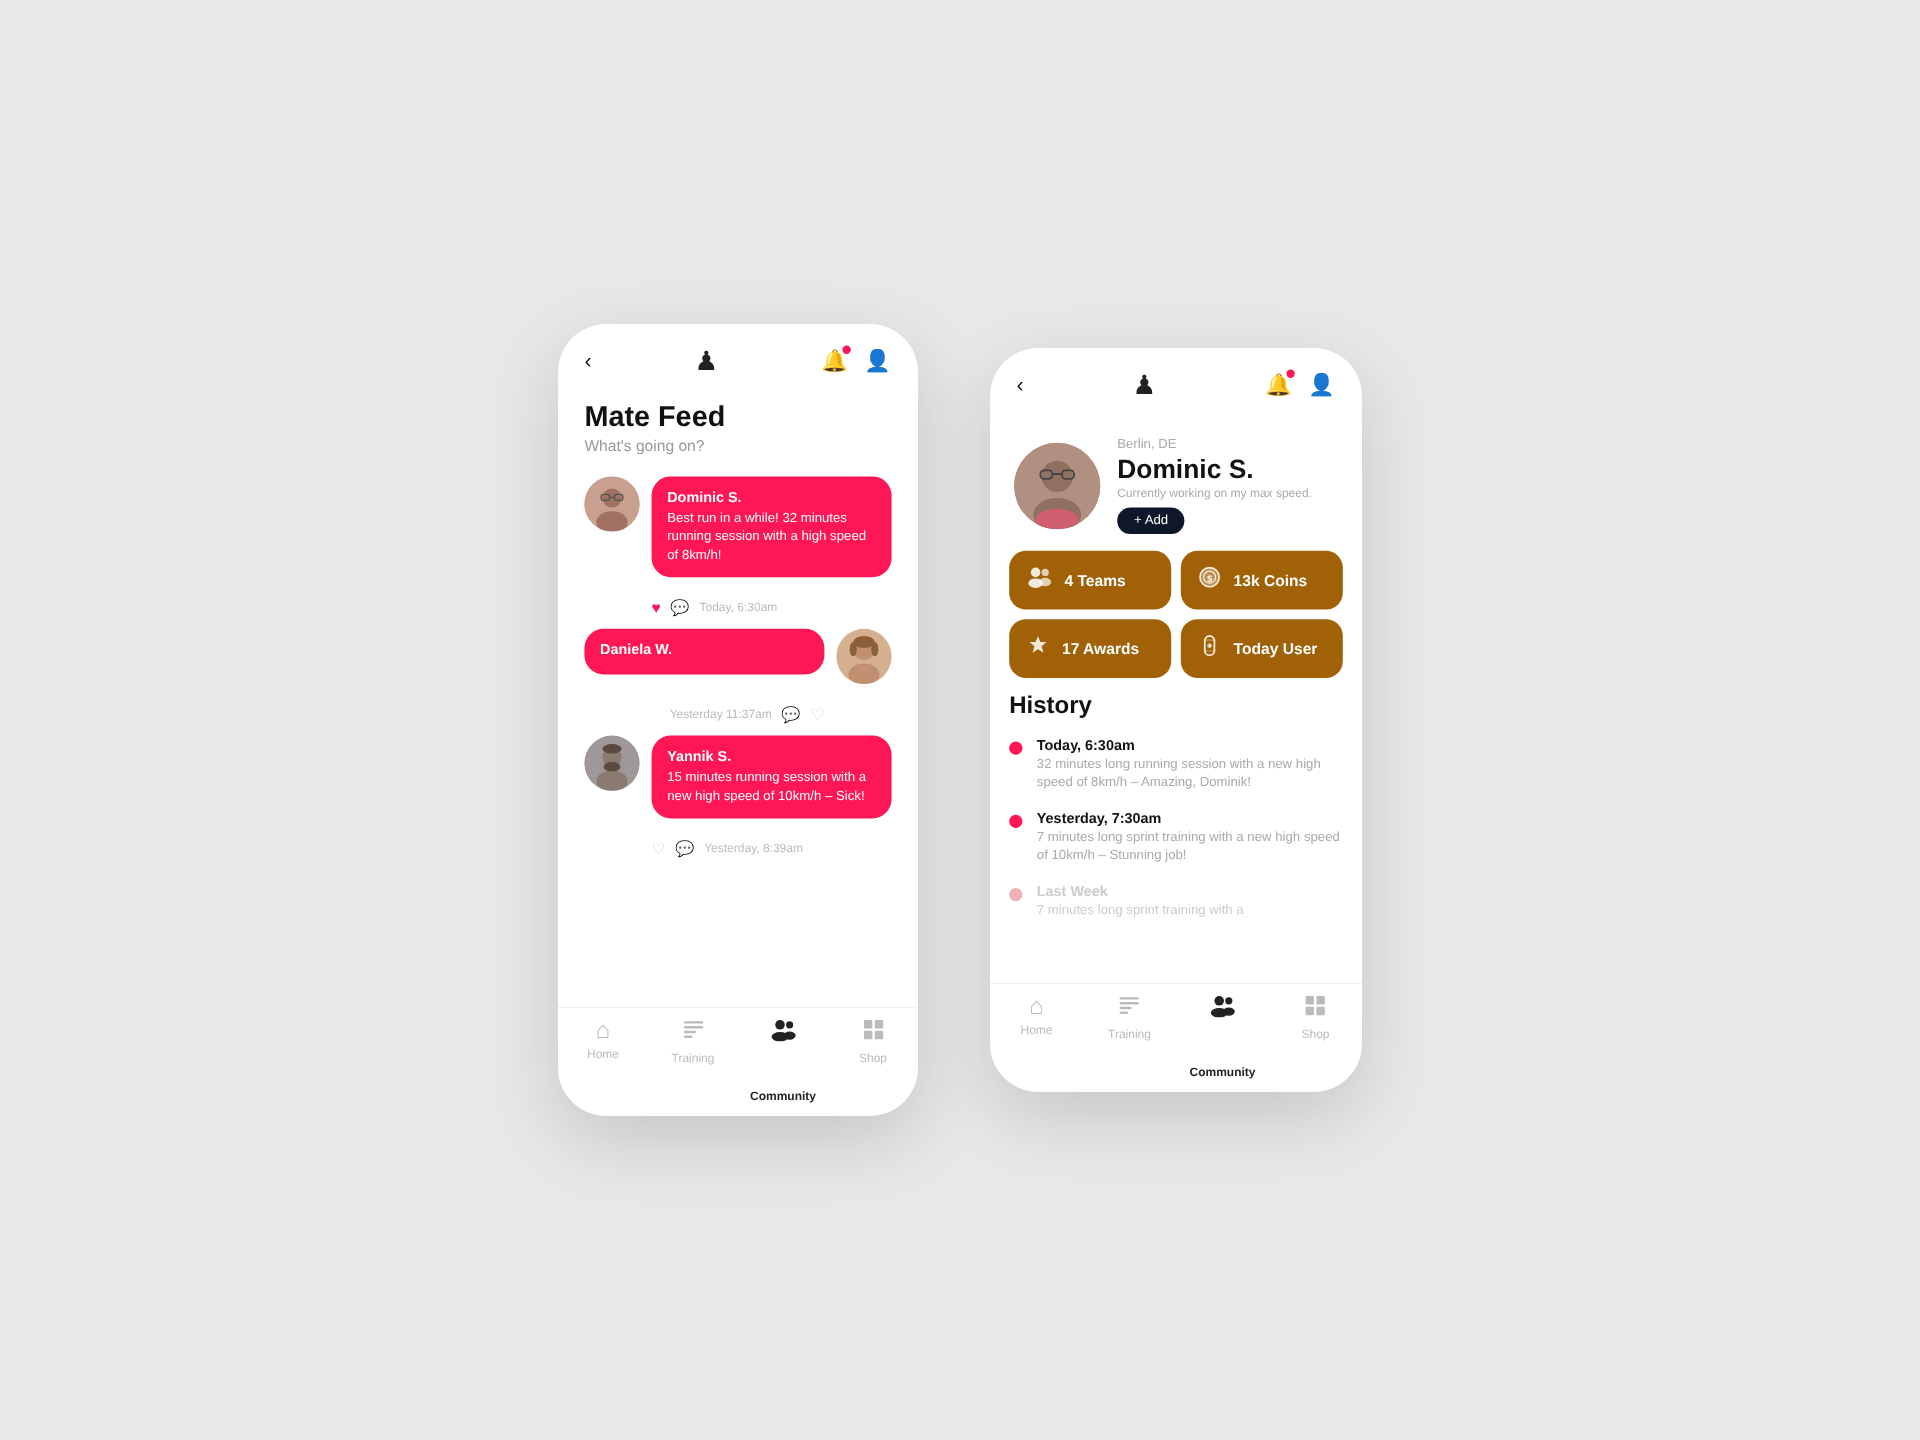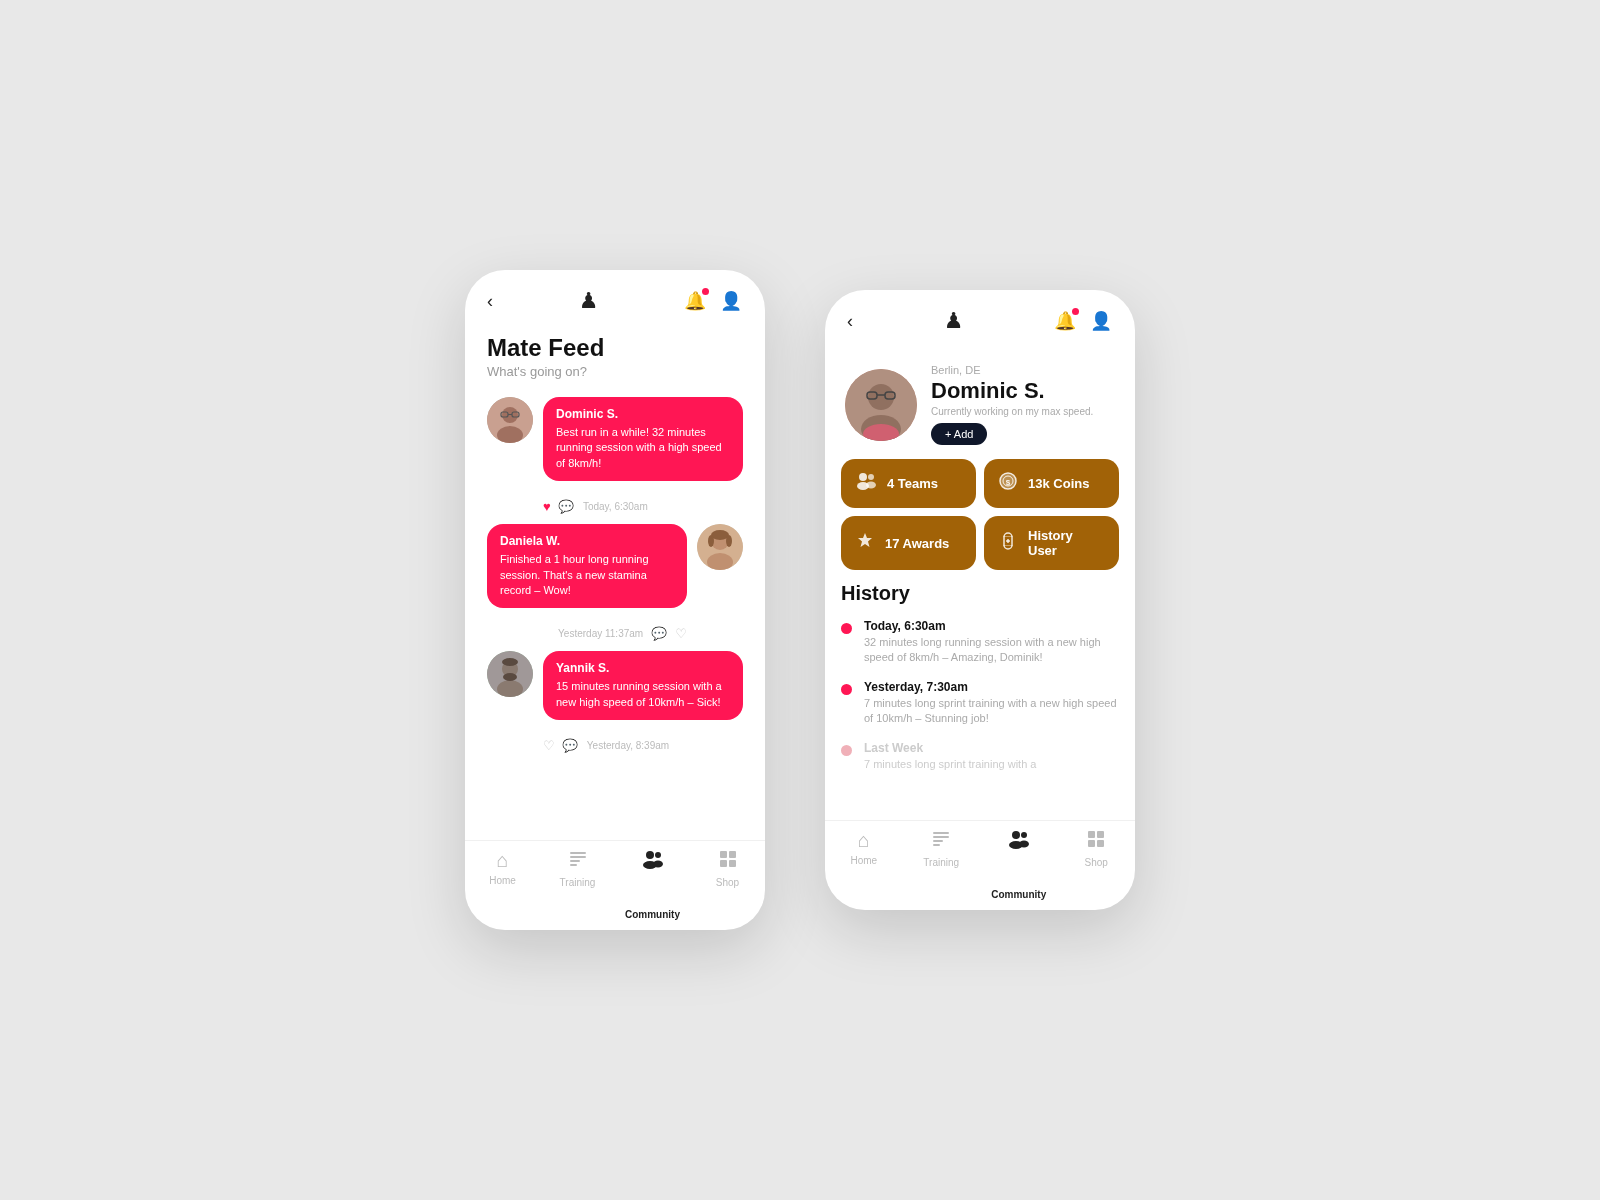--- a/index.html
+++ b/index.html
@@ -373,21 +373,20 @@
           <circle cx="23" cy="17" r="9" fill="#c09070"></circle>
           <ellipse cx="23" cy="38" rx="13" ry="9" fill="#c09070"></ellipse>
 
           <ellipse cx="23" cy="11" rx="9" ry="5" fill="#8b5e3c"></ellipse>
           <ellipse cx="14" cy="17" rx="3" ry="6" fill="#8b5e3c"></ellipse>
           <ellipse cx="32" cy="17" rx="3" ry="6" fill="#8b5e3c"></ellipse>
         </svg>
       </div>
       <div class="bubble">
         <div class="bubble-name">Daniela W.</div>
-        <div class="bubble-text">Finished a 1 hour long running session. That's a new stamina record – Wow!</div>
       </div>
     </div>
     <div class="feed-meta reverse">
       <span class="meta-time">Yesterday 11:37am</span>
       <span class="meta-icon">💬</span>
       <span class="meta-icon">♡</span>
     </div>
 
     <div class="feed-item" style="margin-top:10px;">
       <div class="avatar face-yannik">
@@ -525,21 +524,21 @@
     <div class="stat-card">
       <span class="stat-icon">
         <svg width="20" height="20" viewBox="0 0 20 20" fill="none" xmlns="http://www.w3.org/2000/svg">
           <rect x="6" y="2" width="8" height="16" rx="4" stroke="rgba(255,255,255,0.85)" stroke-width="1.5" fill="none"></rect>
           <line x1="10" y1="8" x2="10" y2="12" stroke="rgba(255,255,255,0.85)" stroke-width="1.5"></line>
           <line x1="8" y1="10" x2="12" y2="10" stroke="rgba(255,255,255,0.85)" stroke-width="1.5"></line>
           <rect x="5" y="5" width="10" height="1" rx="0.5" fill="rgba(255,255,255,0.4)"></rect>
           <rect x="5" y="14" width="10" height="1" rx="0.5" fill="rgba(255,255,255,0.4)"></rect>
         </svg>
       </span>
-      <span class="stat-label">History User</span>
+      <span class="stat-label">Today User</span>
     </div>
   </div>
 
   <div class="history-section">
     <div class="history-title">History</div>
 
     <div class="history-item">
       <div class="history-dot"></div>
       <div>
         <div class="history-time">Today, 6:30am</div>

